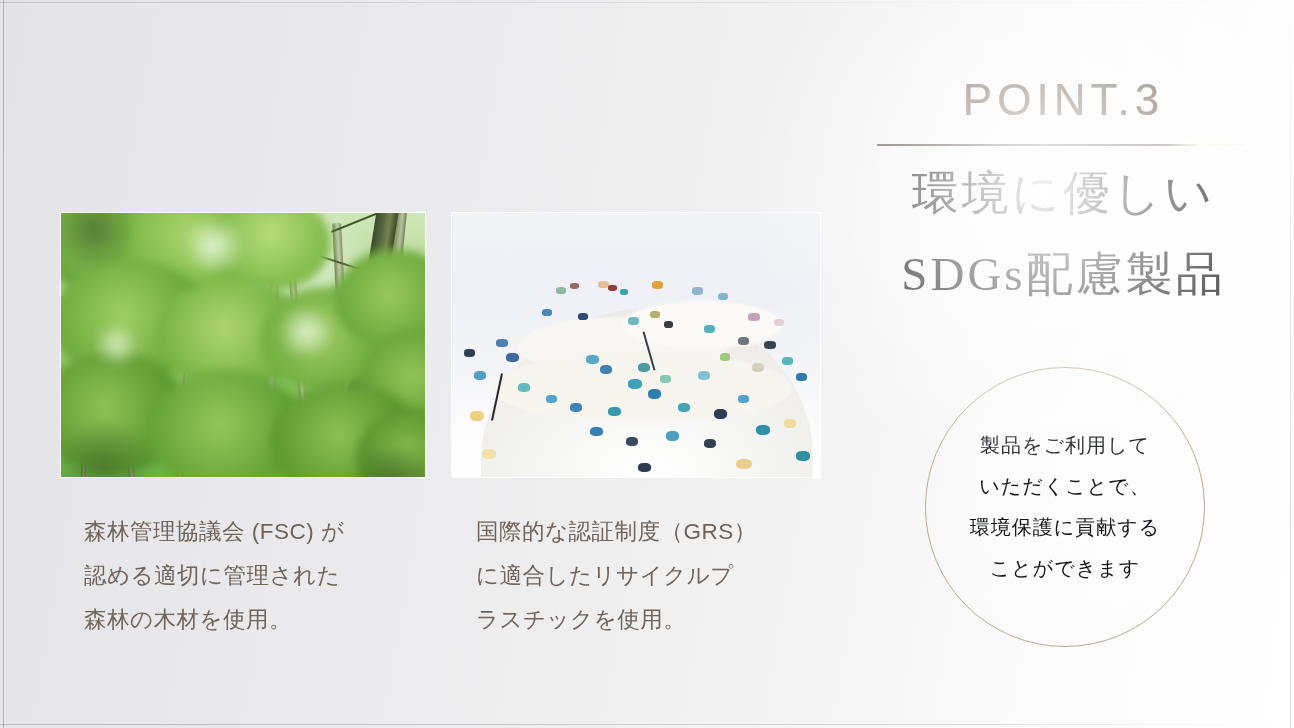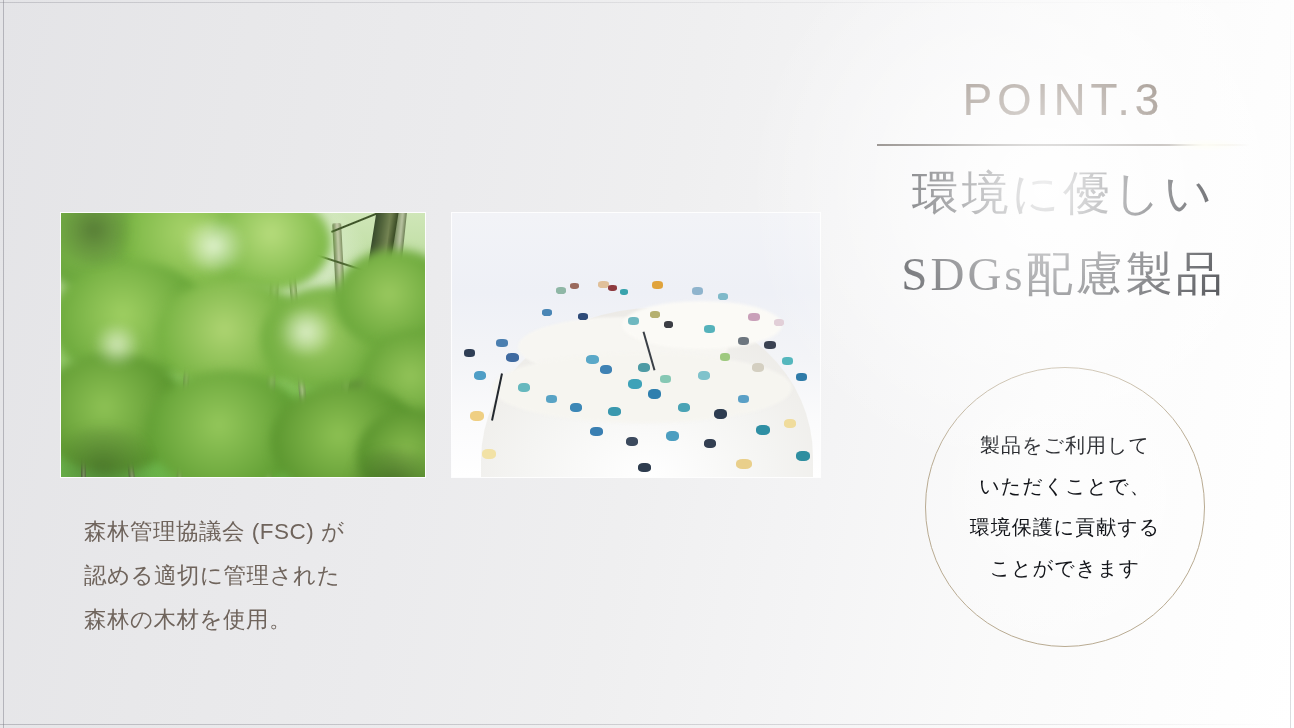--- a/index.html
+++ b/index.html
@@ -298,20 +298,23 @@
       <div class="chip" style="left:344px;top:238px;width:14px;height:10px;background:#2e8ea0;"></div>
       <div class="chip" style="left:44px;top:160px;width:2px;height:48px;background:#23282e;border-radius:0;transform:rotate(12deg);"></div>
       <div class="chip" style="left:196px;top:118px;width:2px;height:40px;background:#3a3f46;border-radius:0;transform:rotate(-16deg);"></div>
     </div>
   </div>
 
   <div class="caption" id="caption-forest">森林管理協議会 (FSC) が
 認める適切に管理された
 森林の木材を使用。</div>
 
+  <div class="caption" id="caption-plastic">国際的な認証制度（GRS）
+に適合したリサイクルプ
+ラスチックを使用。</div>
 
   <div id="point-label">POINT.3</div>
 
   <div id="point-divider"></div>
 
   <div class="headline" id="headline-1">環境に優しい</div>
 
   <div class="headline" id="headline-2">SDGs配慮製品</div>
 
   <div id="circle-badge">

